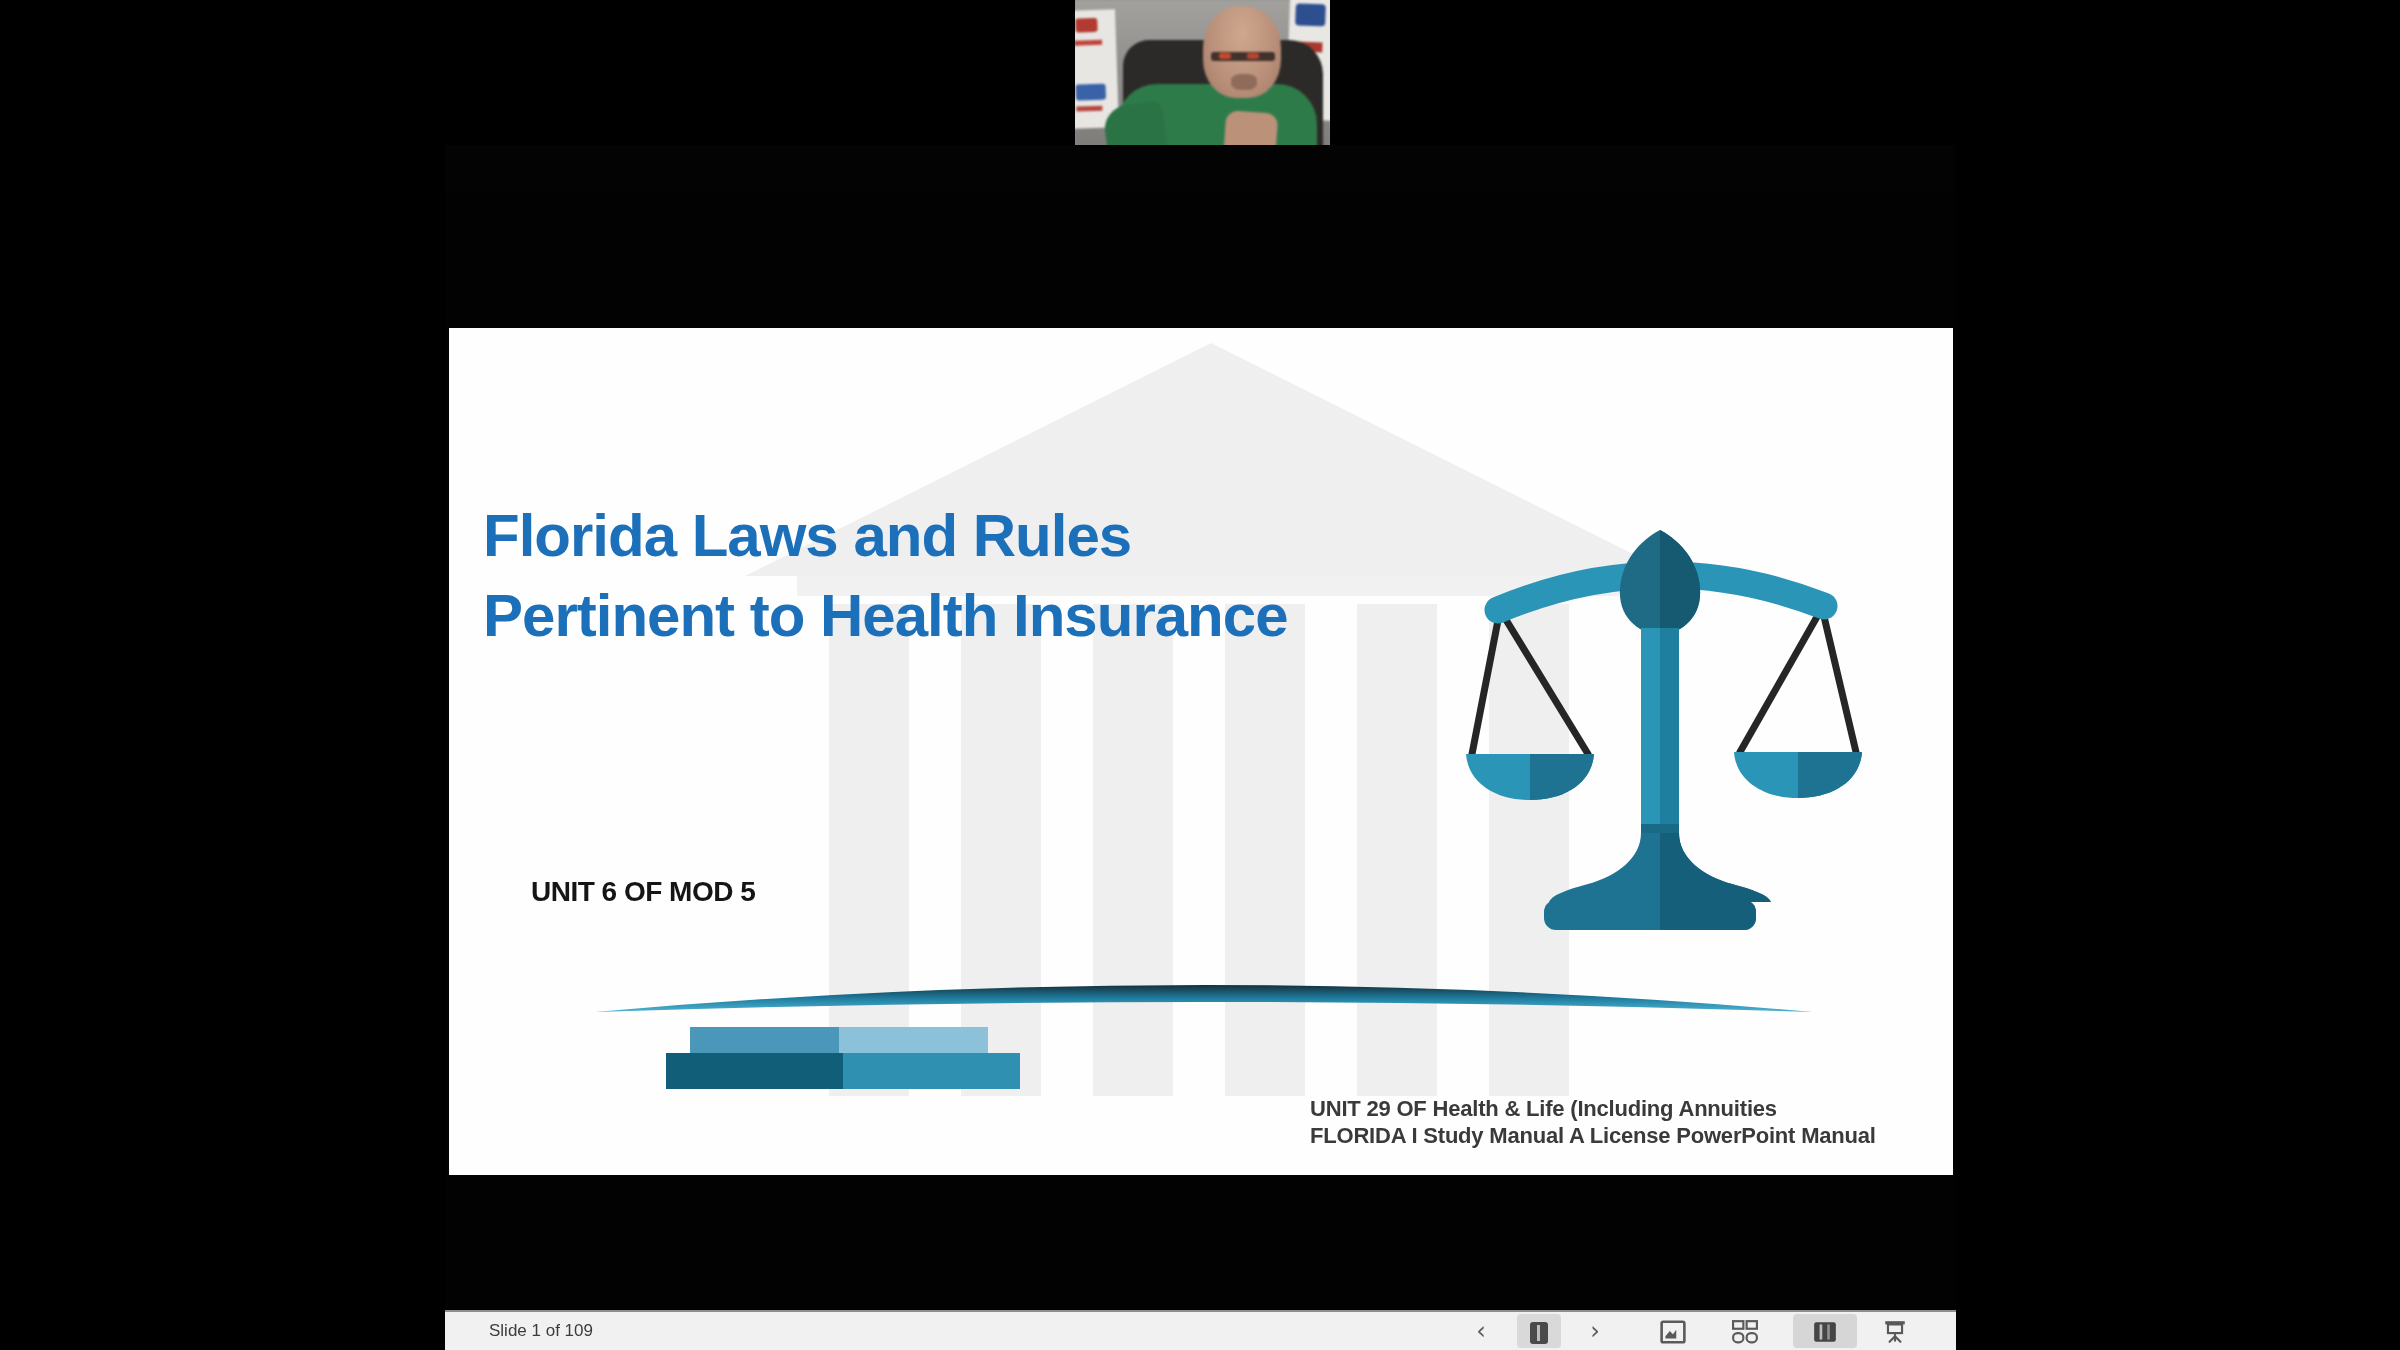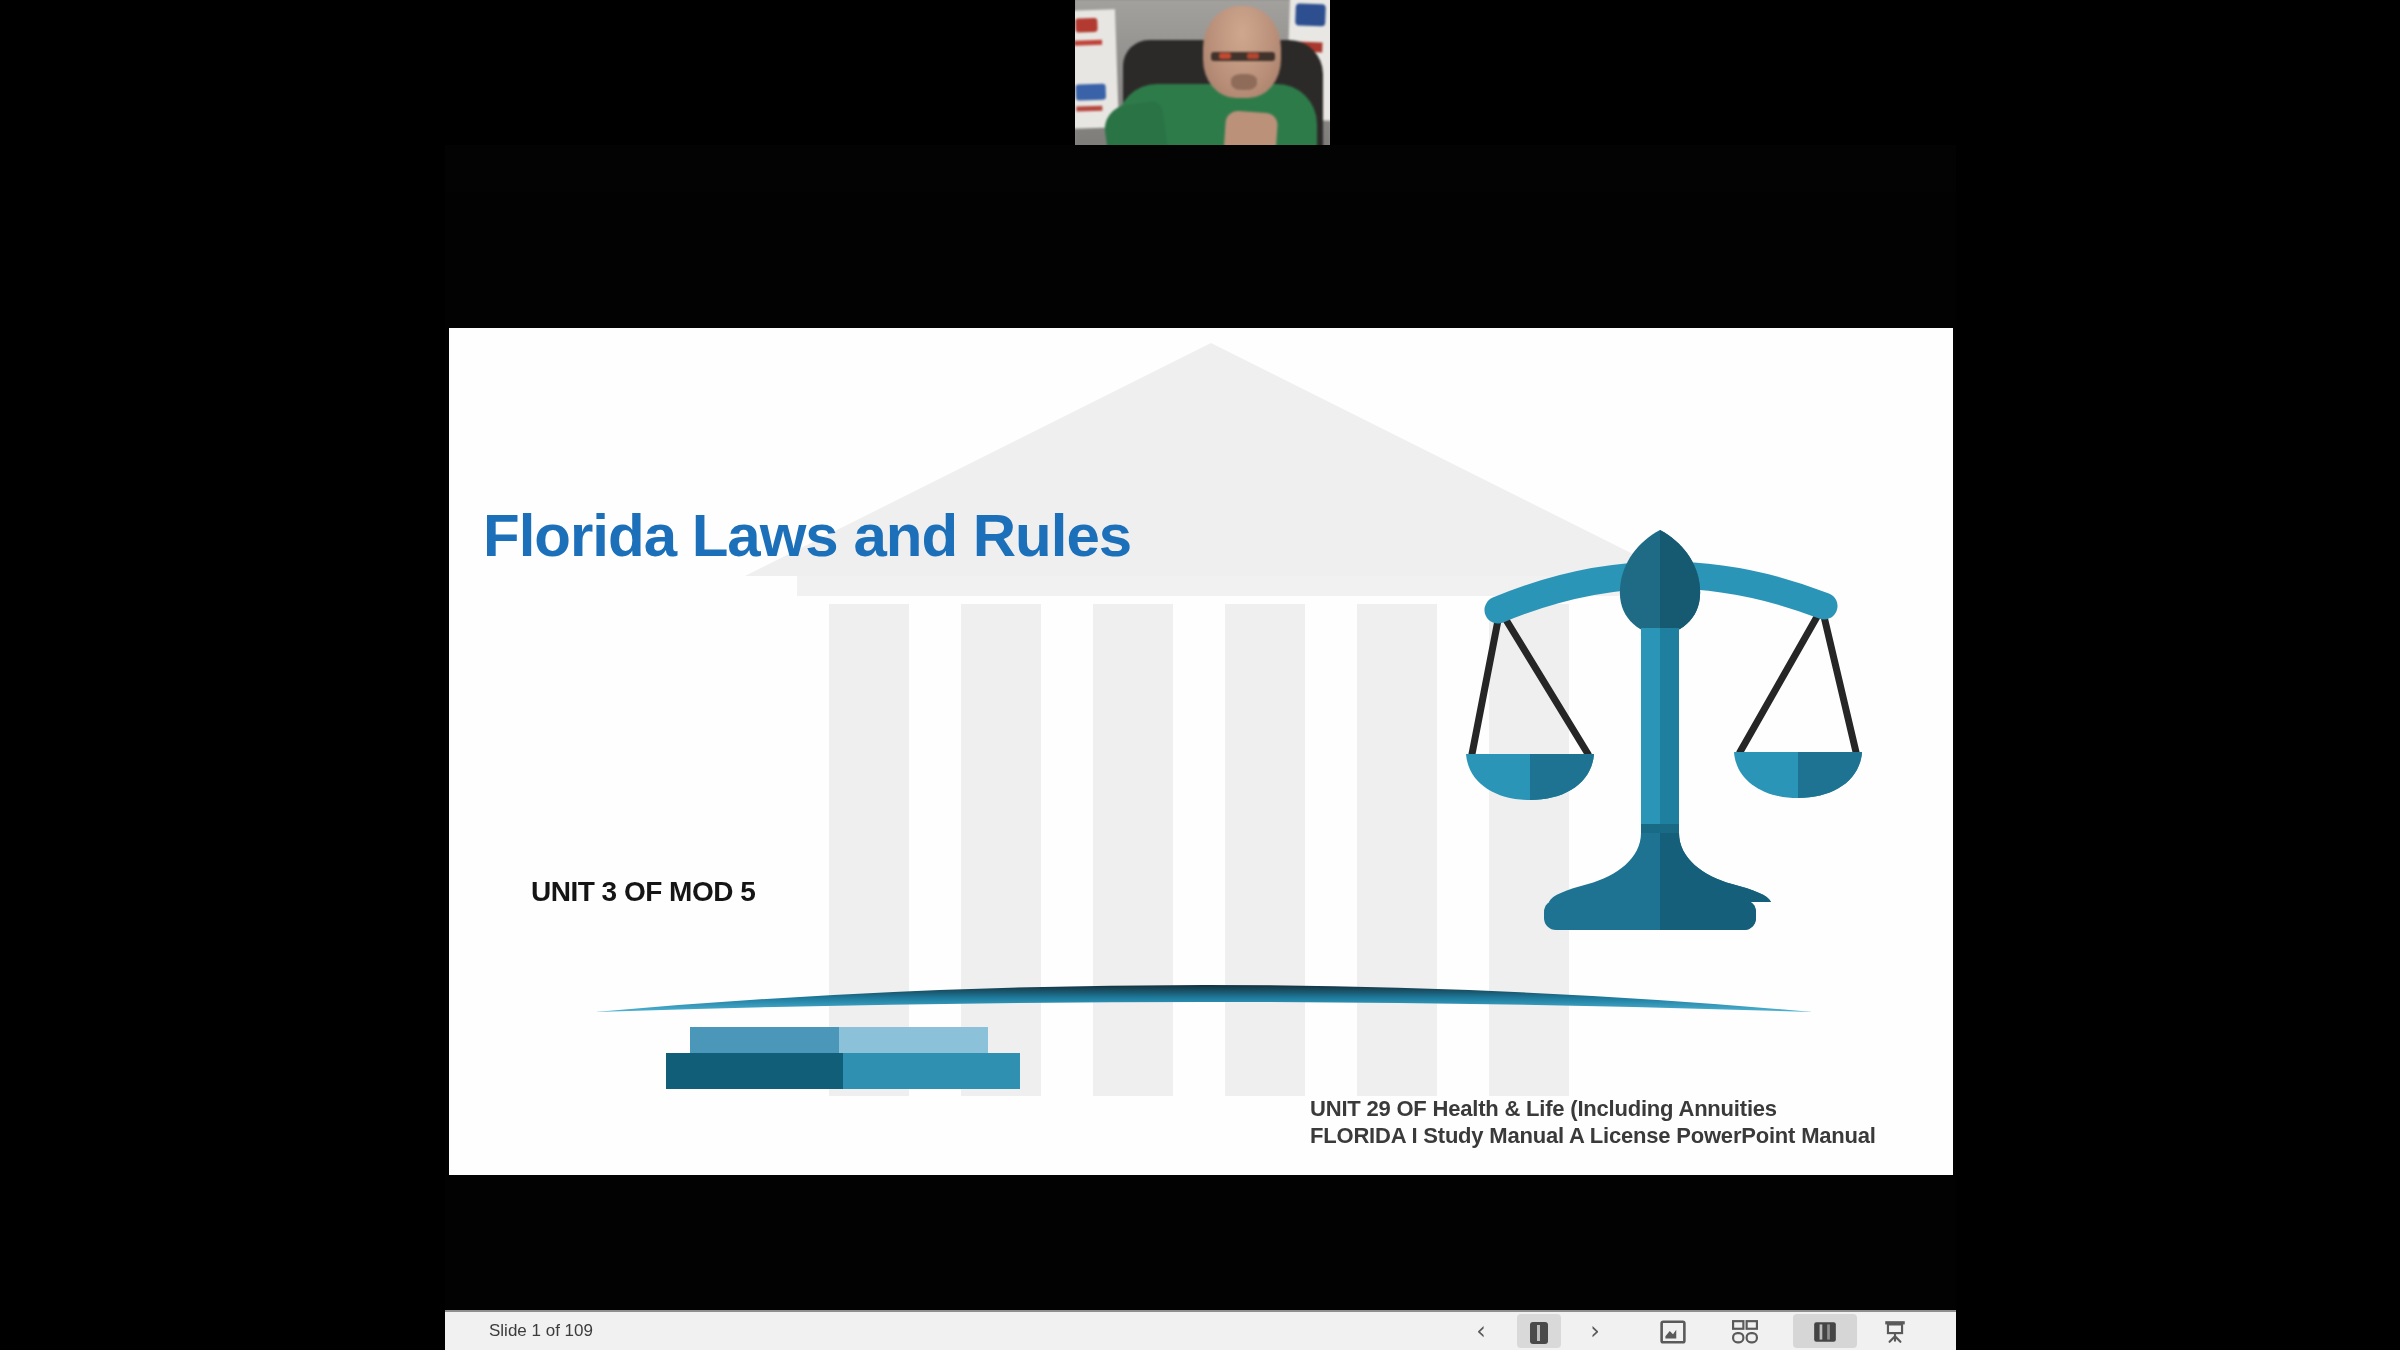--- a/index.html
+++ b/index.html
@@ -114,23 +114,24 @@
         <rect x="380" y="276" width="80" height="492" fill="#efefef"></rect>
         <rect x="512" y="276" width="80" height="492" fill="#efefef"></rect>
         <rect x="644" y="276" width="80" height="492" fill="#efefef"></rect>
         <rect x="776" y="276" width="80" height="492" fill="#efefef"></rect>
         <rect x="908" y="276" width="80" height="492" fill="#efefef"></rect>
         <rect x="1040" y="276" width="80" height="492" fill="#efefef"></rect>
       </svg>
 
       <div class="slide-title">
         <div>Florida Laws and Rules</div>
+        <div>Pertinent to Health Insurance</div>
       </div>
 
-      <div class="unit-label">UNIT 3 OF MOD 5</div>
+      <div class="unit-label">UNIT 6 OF MOD 5</div>
 
       <svg class="swoosh" viewBox="0 0 1230 48">
         <defs>
           <linearGradient id="arcg" x1="0" y1="0" x2="0" y2="1">
             <stop offset="0" stop-color="#14303c"></stop>
             <stop offset="0.5" stop-color="#1f7ea0"></stop>
             <stop offset="1" stop-color="#4fb3d3"></stop>
           </linearGradient>
         </defs>
         <path d="M6,44 Q615,-10 1224,44 Q615,24 6,44 Z" fill="url(#arcg)"></path>

